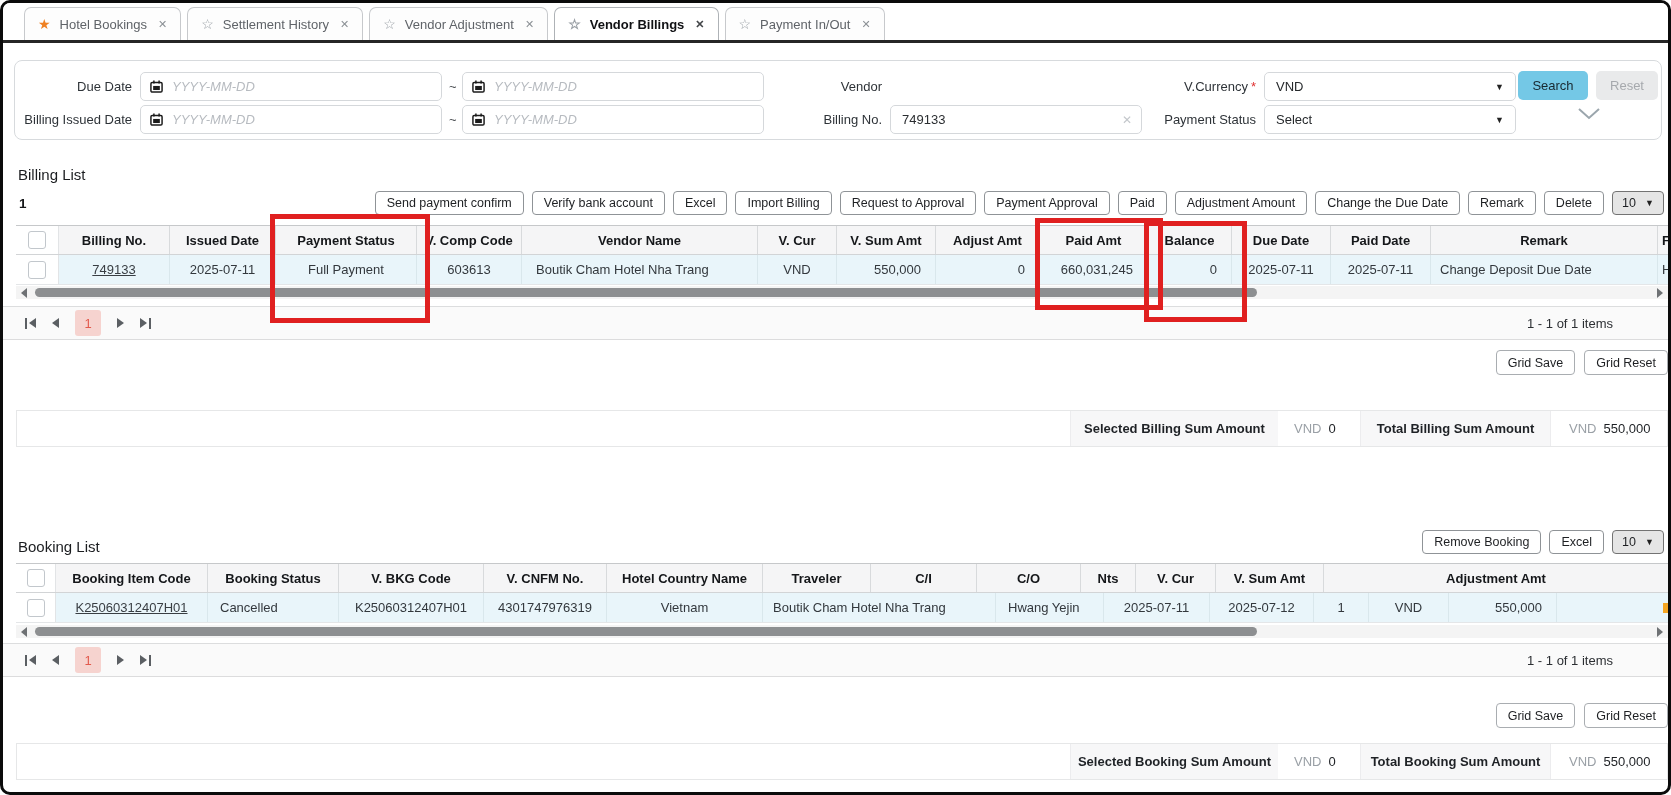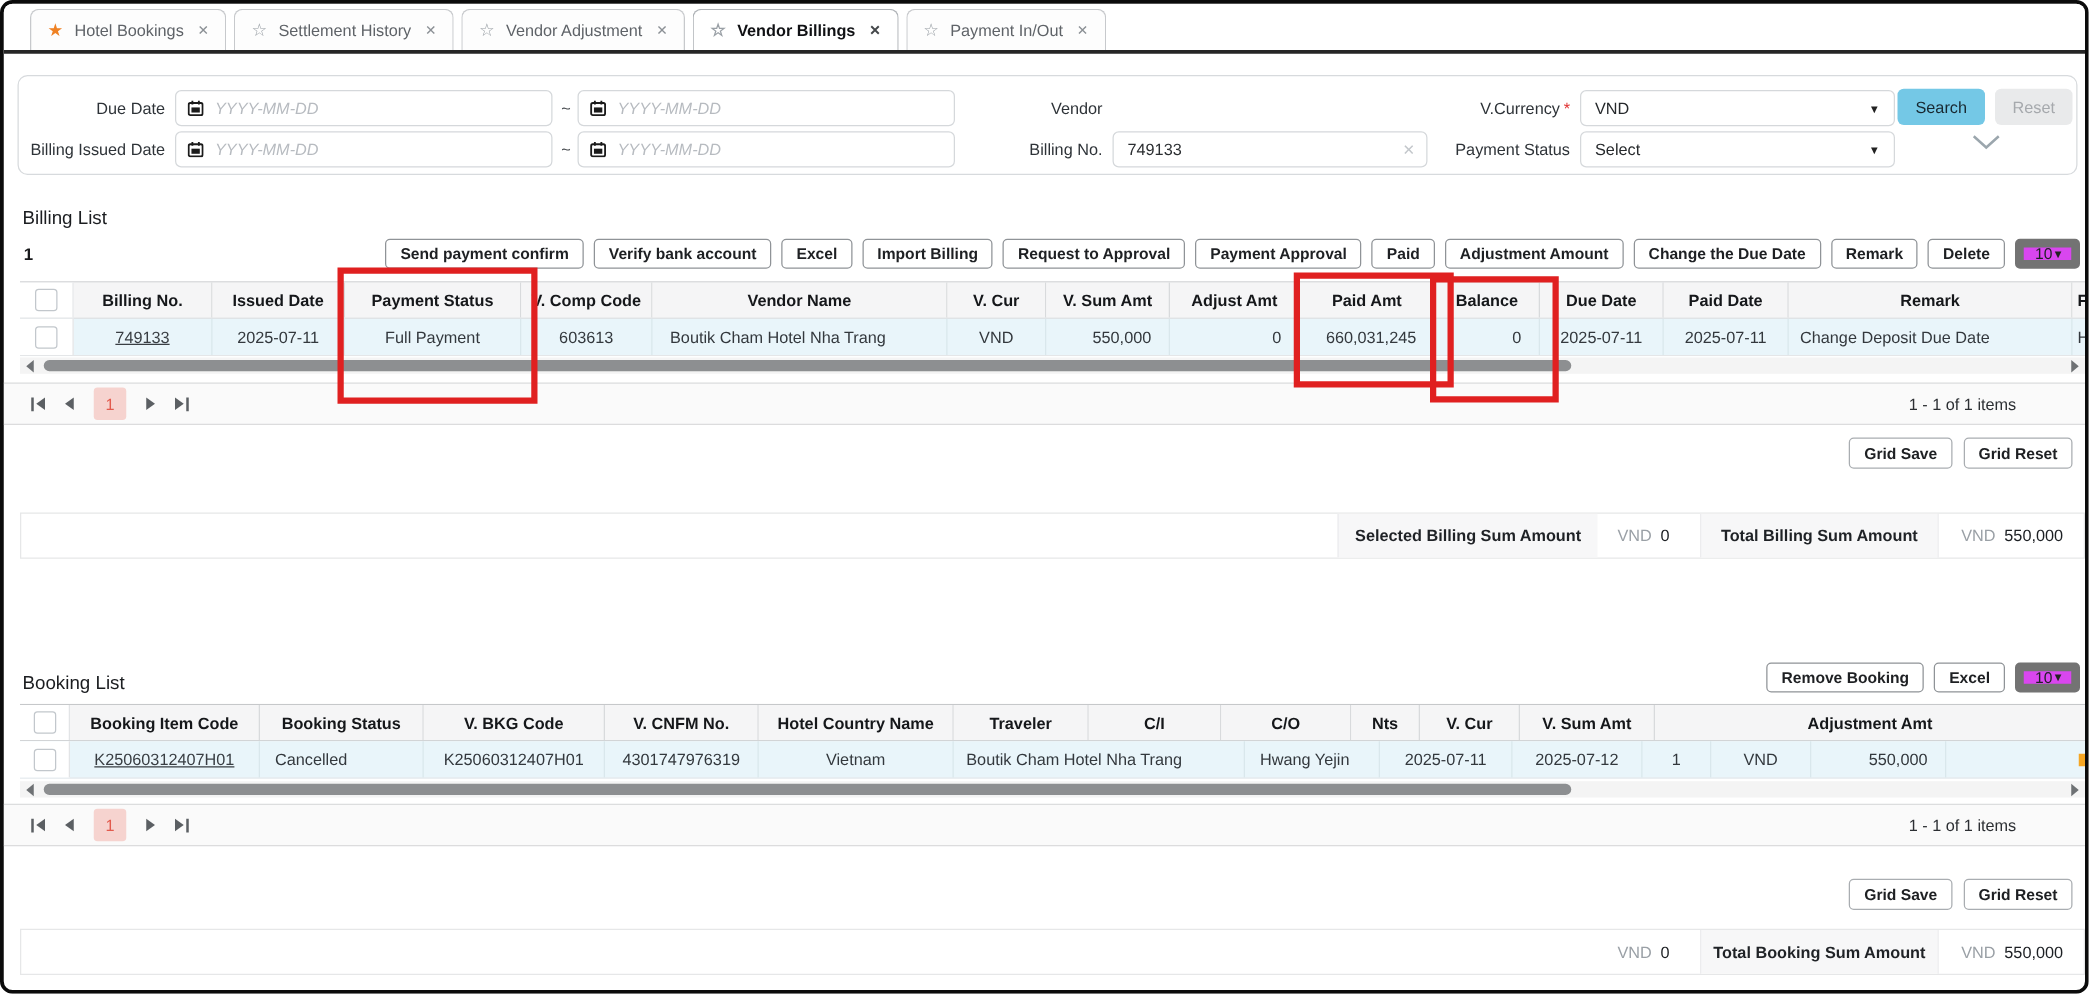--- a/index.html
+++ b/index.html
@@ -26,22 +26,22 @@
   .caret{font-size:9px;color:#222;}
   .tilde{position:absolute;font-size:13px;color:#4a4e52;line-height:29px;}
   .btn-search{position:absolute;left:1515px;top:68px;width:70px;height:29px;background:#74c8e6;border:none;border-radius:5px;font-size:13px;color:#182830;font-family:inherit;cursor:pointer;}
   .btn-reset{position:absolute;left:1593px;top:68px;width:62px;height:29px;background:#e9eaeb;border:none;border-radius:5px;font-size:13px;color:#a6a9ad;font-family:inherit;}
   .expander{position:absolute;left:1572px;top:102px;width:28px;height:18px;display:flex;align-items:center;justify-content:center;cursor:pointer;}
 
   
   .sec-title{position:absolute;left:15px;font-size:15px;color:#1b1d20;}
   .count{position:absolute;left:16px;font-size:13.5px;font-weight:bold;color:#17181a;}
   .toolbar{position:absolute;display:flex;gap:8px;align-items:center;}
-  .btn{height:24px;padding:0 11px;background:#fff;border:1px solid #8f9397;border-radius:4px;font-size:12.5px;color:#1e2023;font-family:inherit;display:inline-flex;align-items:center;justify-content:center;cursor:pointer;white-space:nowrap;font-weight:bold;}
-  .pagesize{height:24px;width:52px;border:7px solid #737373;border-radius:4px;background:#d946ef;display:flex;align-items:center;justify-content:space-between;padding:0 9px;box-sizing:border-box;font-size:12.5px;color:#1e2023;cursor:pointer;}
+  .btn{height:24px;padding:0 11px;background:#fff;border:1px solid #8f9397;border-radius:4px;font-size:12.5px;color:#1e2023;font-family:inherit;display:inline-flex;align-items:center;justify-content:center;cursor:pointer;white-space:nowrap;}
+  .pagesize{height:24px;width:52px;border:1px solid #737373;border-radius:4px;background:#e5e5e5;display:flex;align-items:center;justify-content:space-between;padding:0 9px;box-sizing:border-box;font-size:12.5px;color:#1e2023;cursor:pointer;}
 
   
   .grid{position:absolute;left:13px;width:1652px;overflow:hidden;}
   .g-head{display:flex;height:30px;border-top:1px solid #c6c8ca;border-bottom:1px solid #d2d4d6;background:#f5f5f6;box-sizing:border-box;}
   .g-row{display:flex;height:30px;background:#e9f5fa;border-bottom:1px solid #e4e6e8;box-sizing:border-box;}
   .hc{box-sizing:border-box;flex:0 0 auto;border-right:1px solid #d8dadc;display:flex;align-items:center;justify-content:center;font-size:13px;font-weight:bold;color:#15171a;background:#f5f5f6;overflow:hidden;white-space:nowrap;}
   .dc{box-sizing:border-box;flex:0 0 auto;border-right:1px solid #d9e7ec;display:flex;align-items:center;justify-content:center;font-size:13px;color:#33383d;overflow:hidden;white-space:nowrap;position:relative;}
   .cbcol{background:#fff !important;border-right-color:#e2e4e6 !important;}
   .dc.al{justify-content:flex-start;padding-left:14px;}
   .dc.ar{justify-content:flex-end;padding-right:14px;}
@@ -63,21 +63,21 @@
   .pager{position:absolute;left:0;width:1671px;height:34px;background:#fafafa;border-top:1px solid #dcddde;border-bottom:1px solid #dcdcdd;box-sizing:border-box;display:flex;align-items:center;padding:0 61px 0 22px;}
   .pgico{display:flex;align-items:center;gap:2px;margin-right:16px;cursor:pointer;}
   .tri{width:0;height:0;border-top:5px solid transparent;border-bottom:5px solid transparent;}
   .tri.tl{border-right:7px solid #5b5f63;}
   .tri.tr{border-left:7px solid #5b5f63;}
   .vbar{width:2px;height:11px;background:#5b5f63;}
   .pgnum{min-width:26px;height:26px;margin-right:16px;background:#f6d3cf;color:#e25a4d;border-radius:3px;display:flex;align-items:center;justify-content:center;font-size:13px;cursor:pointer;}
   .pg-info{margin-left:auto;font-size:13px;color:#2c2f33;}
 
   
-  .gridbtns{position:absolute;right:10px;display:flex;gap:9px;}
+  .gridbtns{position:absolute;right:0;display:flex;gap:9px;}
   .gridbtns .btn{height:25px;border-color:#a9adb1;}
 
   
   .sum-bar{position:absolute;left:13px;width:1652px;height:37px;border:1px solid #e6e7e8;background:#fff;box-sizing:border-box;display:flex;justify-content:flex-end;}
   .sum-label{width:207px;background:#f7f7f8;border-left:1px solid #ececee;display:flex;align-items:center;justify-content:center;font-size:13px;font-weight:bold;color:#1f2226;}
   .sum-val{display:flex;align-items:center;font-size:13px;box-sizing:border-box;}
   .sum-val .cur{color:#9aa0a6;margin-right:7px;}
   .sum-val .amt{color:#1d2024;}
   .sv1{width:82px;padding-left:16px;}
   .sv2{width:117px;padding-left:18px;border-left:1px solid #ececee;}
@@ -372,20 +372,21 @@
       </span>
     <span class="pg-info">1 - 1 of 1 items</span>
   </div>
 
   <div class="gridbtns" style="top:700px;">
     <button class="btn">Grid Save</button>
     <button class="btn">Grid Reset</button>
   </div>
 
   <div class="sum-bar" style="top:740px;">
+    <div class="sum-label">Selected Booking Sum Amount</div>
     <div class="sum-val sv1">
       <span class="cur">VND</span>
       <span class="amt">0</span>
     </div>
     <div class="sum-label sl2">Total Booking Sum Amount</div>
     <div class="sum-val sv2">
       <span class="cur">VND</span>
       <span class="amt">550,000</span>
     </div>
   </div>

